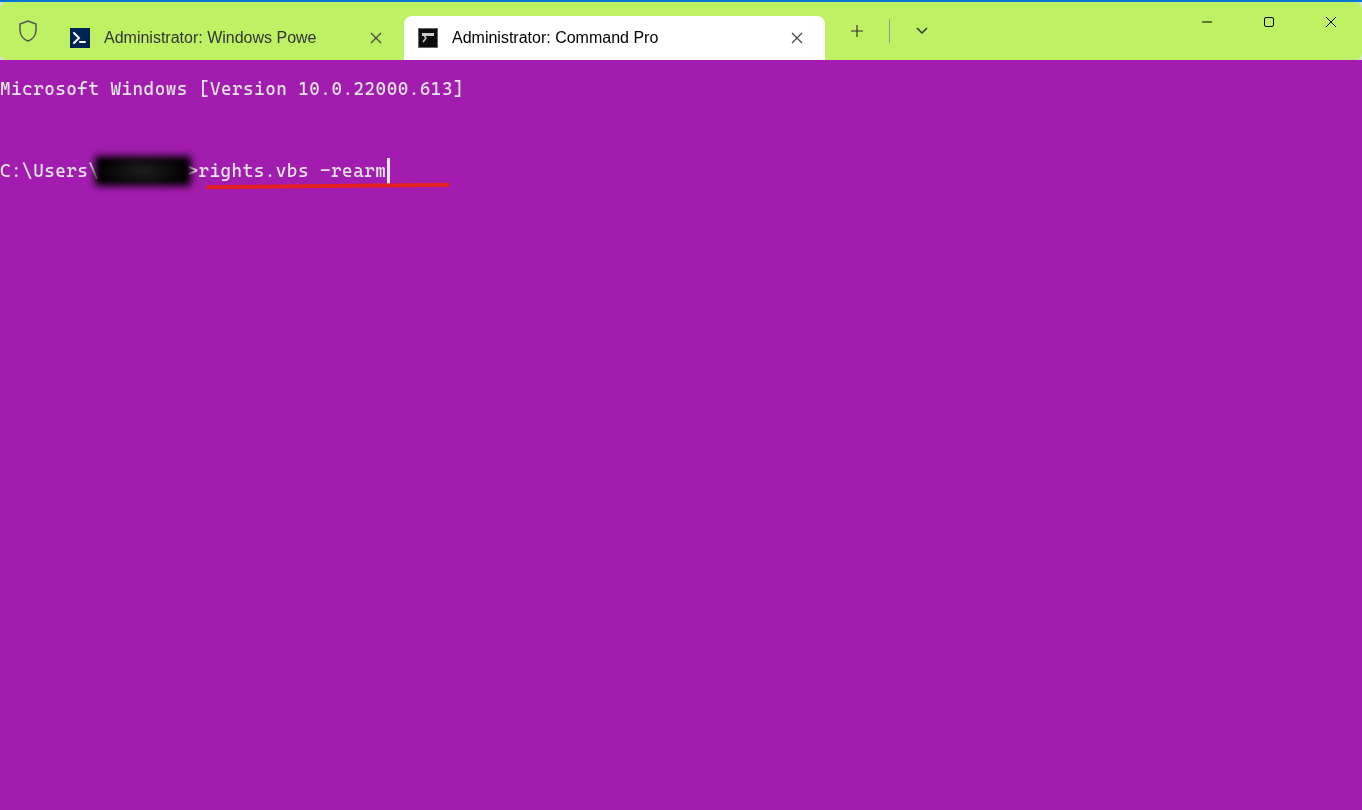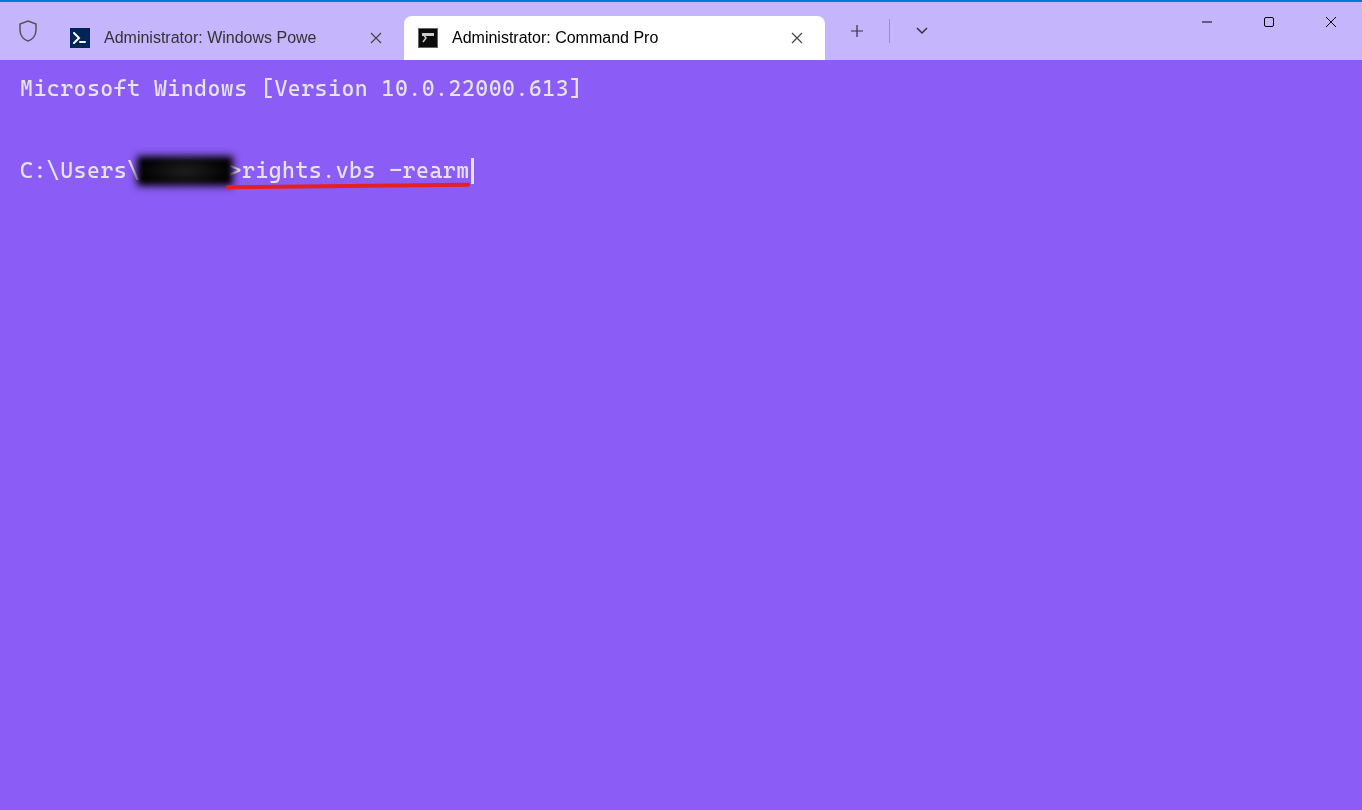--- a/index.html
+++ b/index.html
@@ -6,24 +6,25 @@
     body {
       width: 1362px;
       height: 810px;
       background: #dcdcdc;
       font-family: 'Segoe UI', sans-serif;
       overflow: hidden;
       border-top: 2px solid #0078d4;
     }
     .titlebar {
       height: 58px;
-      background: #c4b5fd;
-      display: flex;
-      align-items: center;
-      position: relative;
+      background: #bef264;
+      display: flex;
+      align-items: center;
+      position: relative;
+      border-radius: 7px;
     }
     .shield-area {
       width: 56px;
       height: 100%;
       display: flex;
       align-items: center;
       justify-content: center;
     }
     .tabs {
       display: flex;
@@ -104,26 +105,26 @@
     .win-btn {
       width: 62px;
       height: 40px;
       display: flex;
       align-items: center;
       justify-content: center;
       cursor: pointer;
     }
     .terminal {
       height: calc(100% - 58px);
-      background: #8b5cf6;
+      background: #a21caf;
       color: #e5e5e5;
       font-family: 'Cascadia Mono', 'Consolas', monospace;
-      font-size: 22px;
+      font-size: 18px;
       line-height: 30px;
-      padding: 14px 20px;
+      padding: 14px 0;
       position: relative;
       letter-spacing: 0.5px;
     }
     .term-line { white-space: pre; }
     .prompt-line {
       display: flex;
       align-items: center;
       position: relative;
       margin-top: 22px;
     }

